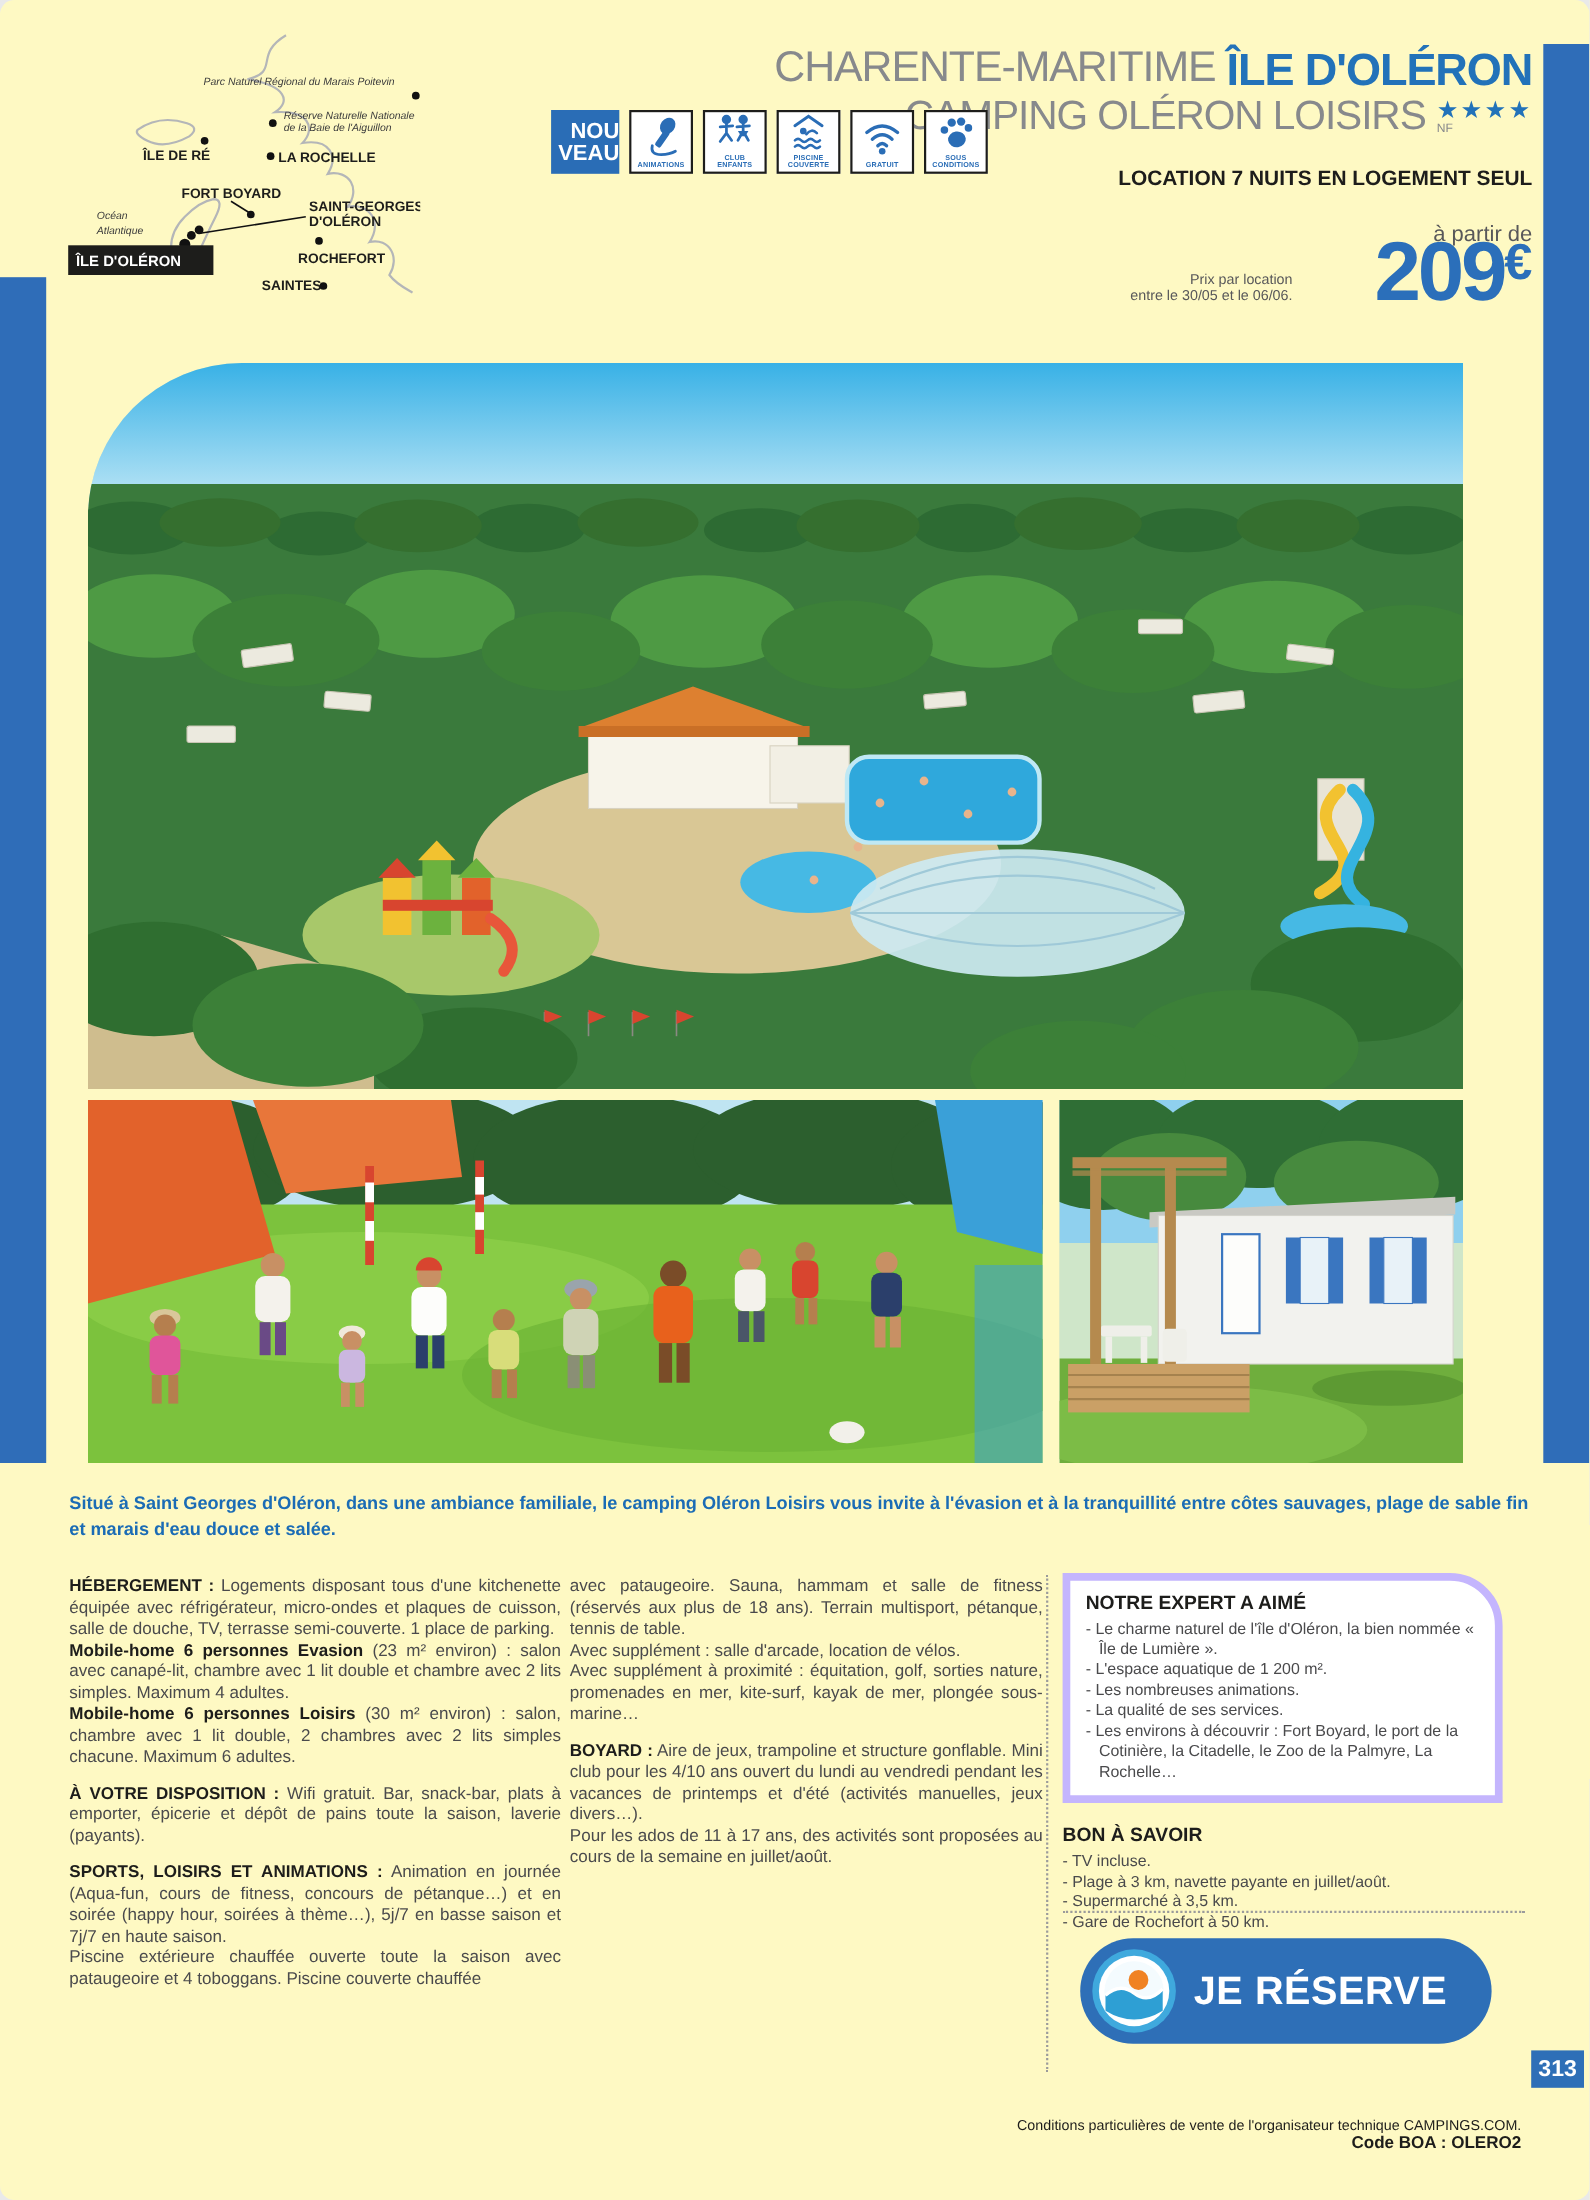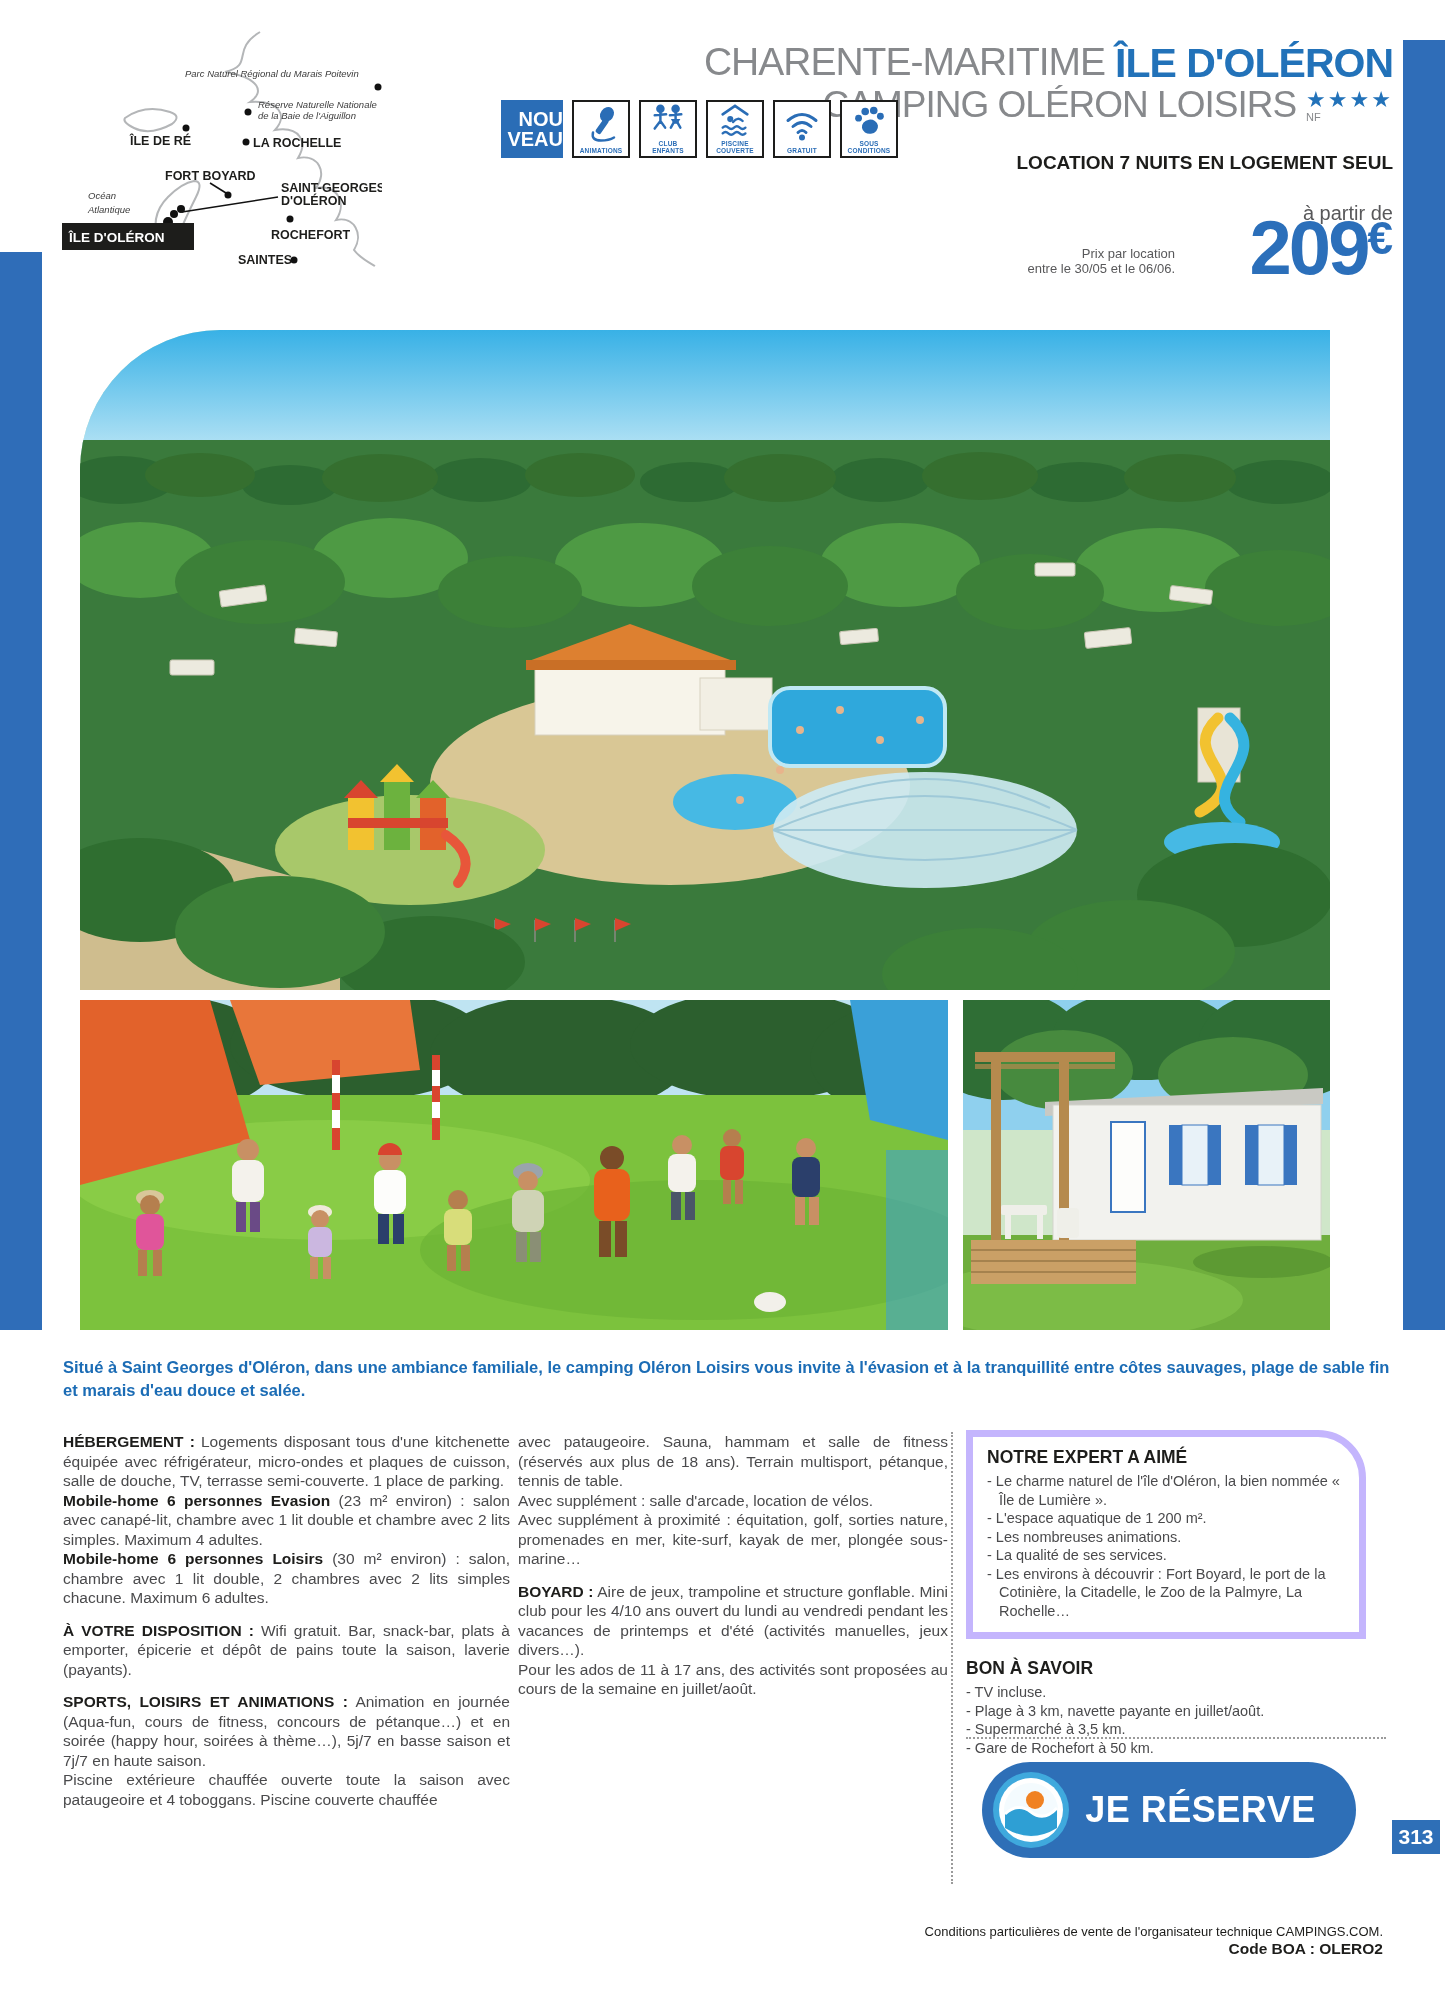--- a/index.html
+++ b/index.html
@@ -1,17 +1,17 @@
 <!DOCTYPE html>
 <html><head>
 <meta charset="utf-8">
 <style>
   html,body{margin:0;padding:0;background:#e9e9e9;}
-  .page{position:relative;width:1445px;height:2000px;background:#ffffff;margin:0 auto;
-        font-family:"Liberation Sans", sans-serif;color:#1d1d1b;overflow:hidden;}
+  .page{position:relative;width:1445px;height:2000px;background:#fef9c3;margin:0 auto;
+        font-family:"Liberation Sans", sans-serif;color:#1d1d1b;overflow:hidden;border-radius:13px;}
   .bar{position:absolute;background:#2f6db8;}
   .bar-left{left:0;top:252px;width:42px;height:1078px;}
   .bar-right{left:1403px;top:40px;width:42px;height:1290px;}
 
   
   .map{position:absolute;left:60px;top:30px;width:322px;height:240px;}
   .map svg{width:100%;height:100%;}
   .map text{fill:#1d1d1b;}
   .map .place{font-weight:bold;font-size:12.5px;}
   .map .nat{font-style:italic;font-size:9.5px;fill:#3c3c3c;}
@@ -72,21 +72,21 @@
   .reserve-btn{position:absolute;left:982px;top:1762px;width:374px;height:96px;background:#2e6fb7;
                border-radius:48px;display:flex;align-items:center;cursor:pointer;border:none;}
   .reserve-logo{margin-left:9px;width:80px;height:80px;flex:0 0 auto;}
   .reserve-label{flex:1;text-align:center;color:#fff;font-weight:800;font-size:36px;letter-spacing:.5px;
                  padding-right:26px;}
 
   
   .footer{position:absolute;right:62px;top:1924px;text-align:right;color:#1d1d1b;}
   .footer-l1{font-size:13px;line-height:16px;}
   .footer-l2{font-size:15.5px;font-weight:800;line-height:18px;}
-  .page-badge{position:absolute;left:1392px;top:1820px;width:48px;height:34px;background:#2e6fb7;color:#fff;
+  .page-badge{position:absolute;left:1392px;top:1864px;width:48px;height:34px;background:#2e6fb7;color:#fff;
               font-weight:800;font-size:21px;display:flex;align-items:center;justify-content:center;}
 </style>
 </head>
 <body>
 
 <div class="page">
 
   <div class="bar bar-left"></div>
   <div class="bar bar-right"></div>
 

